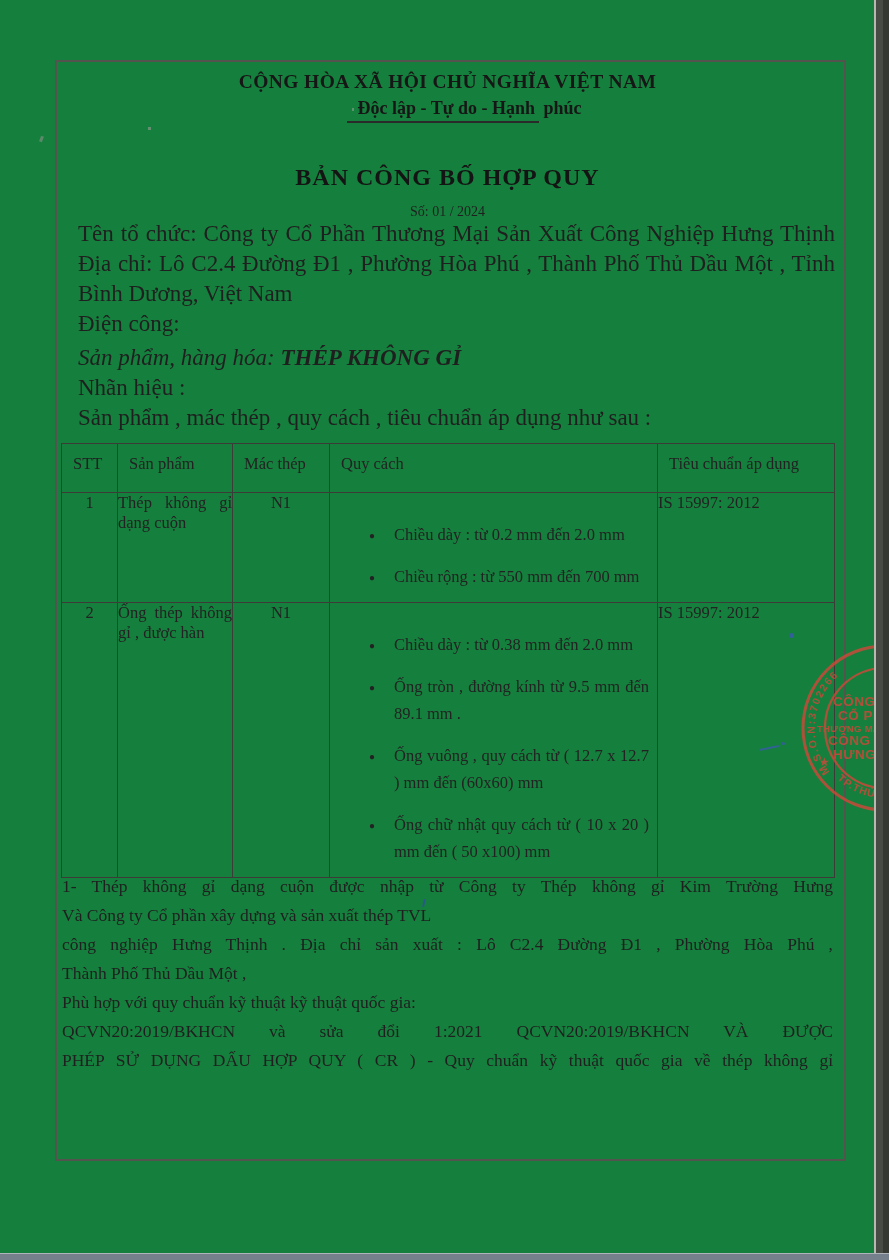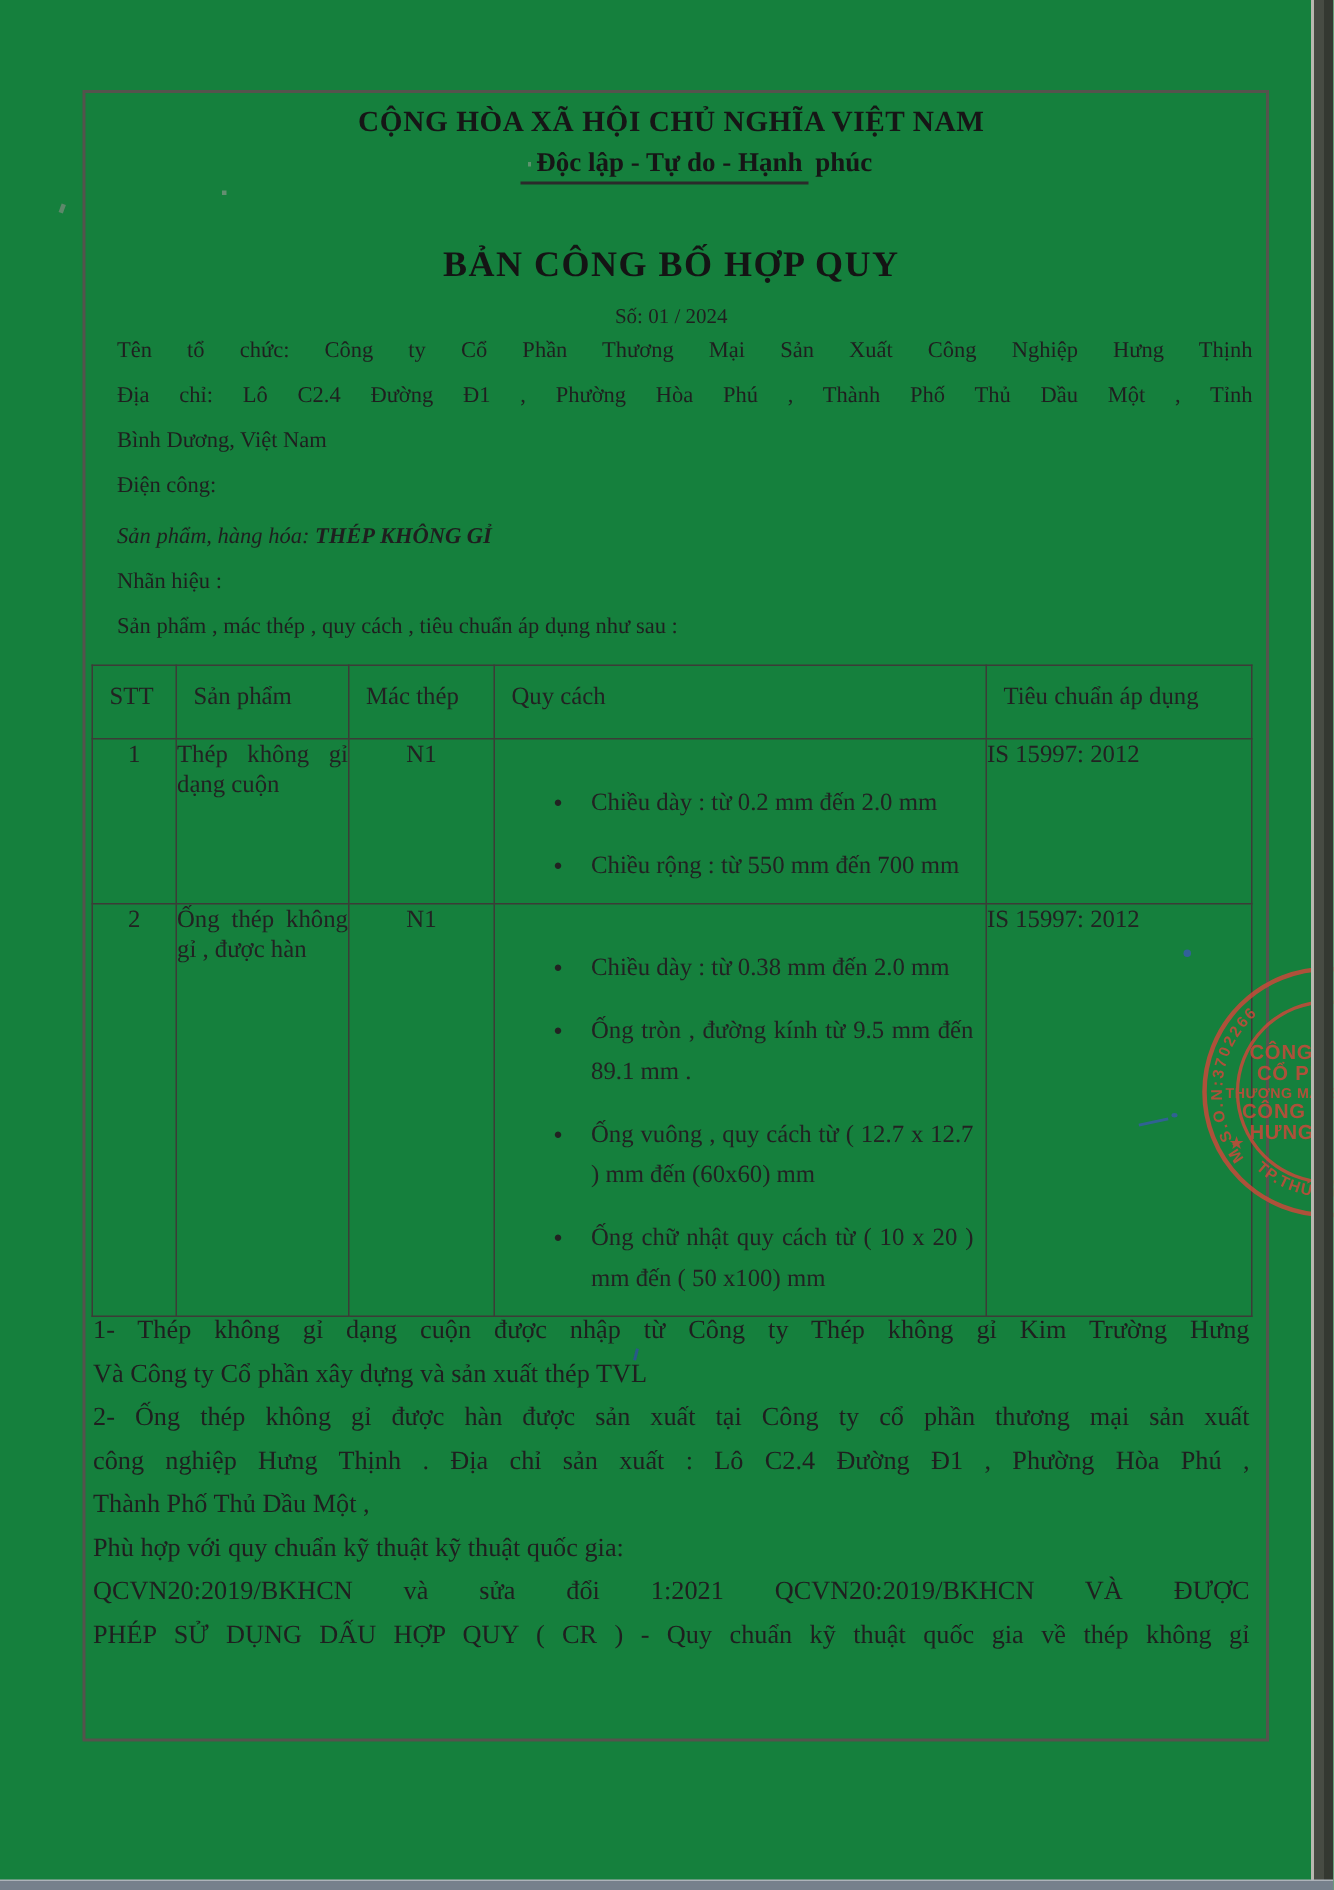--- a/index.html
+++ b/index.html
@@ -22,21 +22,21 @@
   .nat-title{position:absolute;left:0;right:6px;top:9px;text-align:center;
     font-weight:bold;font-size:19.5px;letter-spacing:.4px;color:#161616;}
   .motto{position:absolute;left:0;right:6px;top:36px;text-align:center;
     font-weight:bold;font-size:18px;color:#161616;margin-left:34px;}
   .motto .ul{border-bottom:2px solid #2a2a2a;padding:0 4px 3px 10px;}
   .doc-title{position:absolute;left:0;right:6px;top:86px;text-align:center;
     font-weight:bold;font-size:24px;letter-spacing:1px;color:#141414;margin-top:16px;}
   .doc-num{position:absolute;left:0;right:6px;top:126px;text-align:center;
     font-size:14px;margin-top:16px;}
   
-  .info{position:absolute;left:21px;top:157px;width:757px;font-size:15px;line-height:30px;}
+  .info{position:absolute;left:21px;top:157px;width:757px;font-size:23px;line-height:30px;}
   .info div{margin:0;}
   .stretch{text-align:justify;text-align-last:justify;}
   .ind7{margin-left:7px;}
   .info .gap{margin-top:4px;font-style:italic;}
   .bold{font-weight:bold;}
   
   table.spec{
     position:absolute;left:4px;top:381px;width:773px;
     border-collapse:collapse;table-layout:fixed;
     font-size:16.5px;color:#222;
@@ -153,21 +153,20 @@
             </ul>
           </td>
           <td class="c-tieu">IS 15997: 2012</td>
         </tr>
       </tbody>
     </table>
 
     <div class="notes">
       <div class="ml25 stretch">1- Thép không gỉ dạng cuộn được nhập từ Công ty Thép không gỉ Kim Trường Hưng</div>
       <div class="ml25">Và Công ty Cổ phần xây dựng và sản xuất thép TVL</div>
-      <div class="ml25 stretch">2- Ống thép không gỉ được hàn được sản xuất tại Công ty cổ phần thương mại sản xuất</div>
       <div class="ml55 stretch">công nghiệp Hưng Thịnh . Địa chỉ sản xuất : Lô C2.4 Đường Đ1 , Phường Hòa Phú ,</div>
       <div class="ml55">Thành Phố Thủ Dầu Một ,</div>
       <div class="ml16">Phù hợp với quy chuẩn kỹ thuật kỹ thuật quốc gia:</div>
       <div class="ml33 stretch">QCVN20:2019/BKHCN và sửa đổi 1:2021 QCVN20:2019/BKHCN VÀ ĐƯỢC</div>
       <div class="stretch">PHÉP SỬ DỤNG DẤU HỢP QUY ( CR ) -  Quy chuẩn kỹ thuật quốc gia về thép không gỉ</div>
     </div>
   </div>
 
   <svg class="stamp" viewBox="-90 -90 180 180" xmlns="http://www.w3.org/2000/svg">
     <defs>

